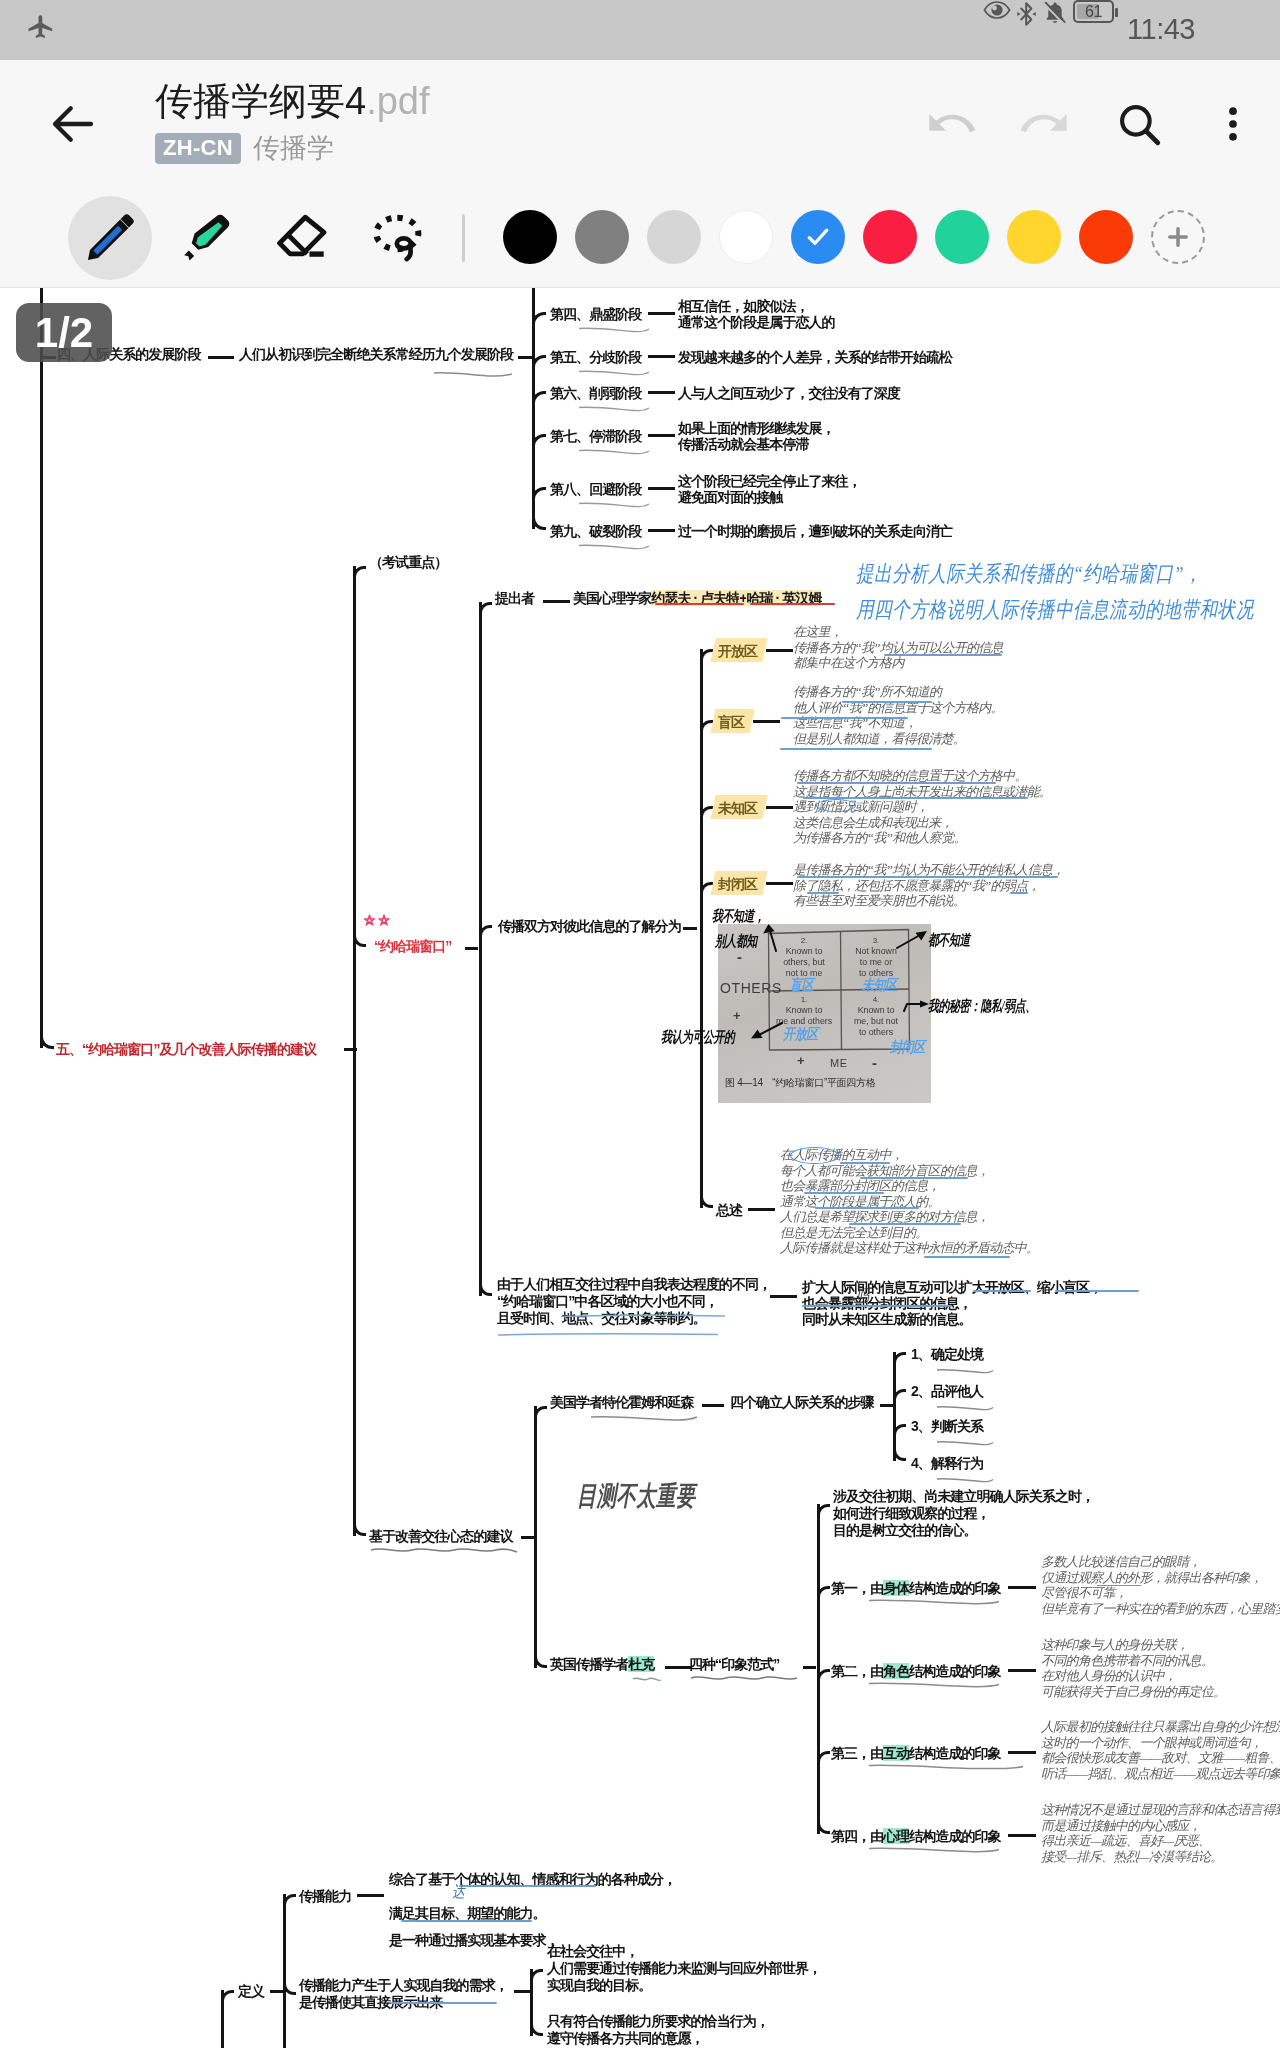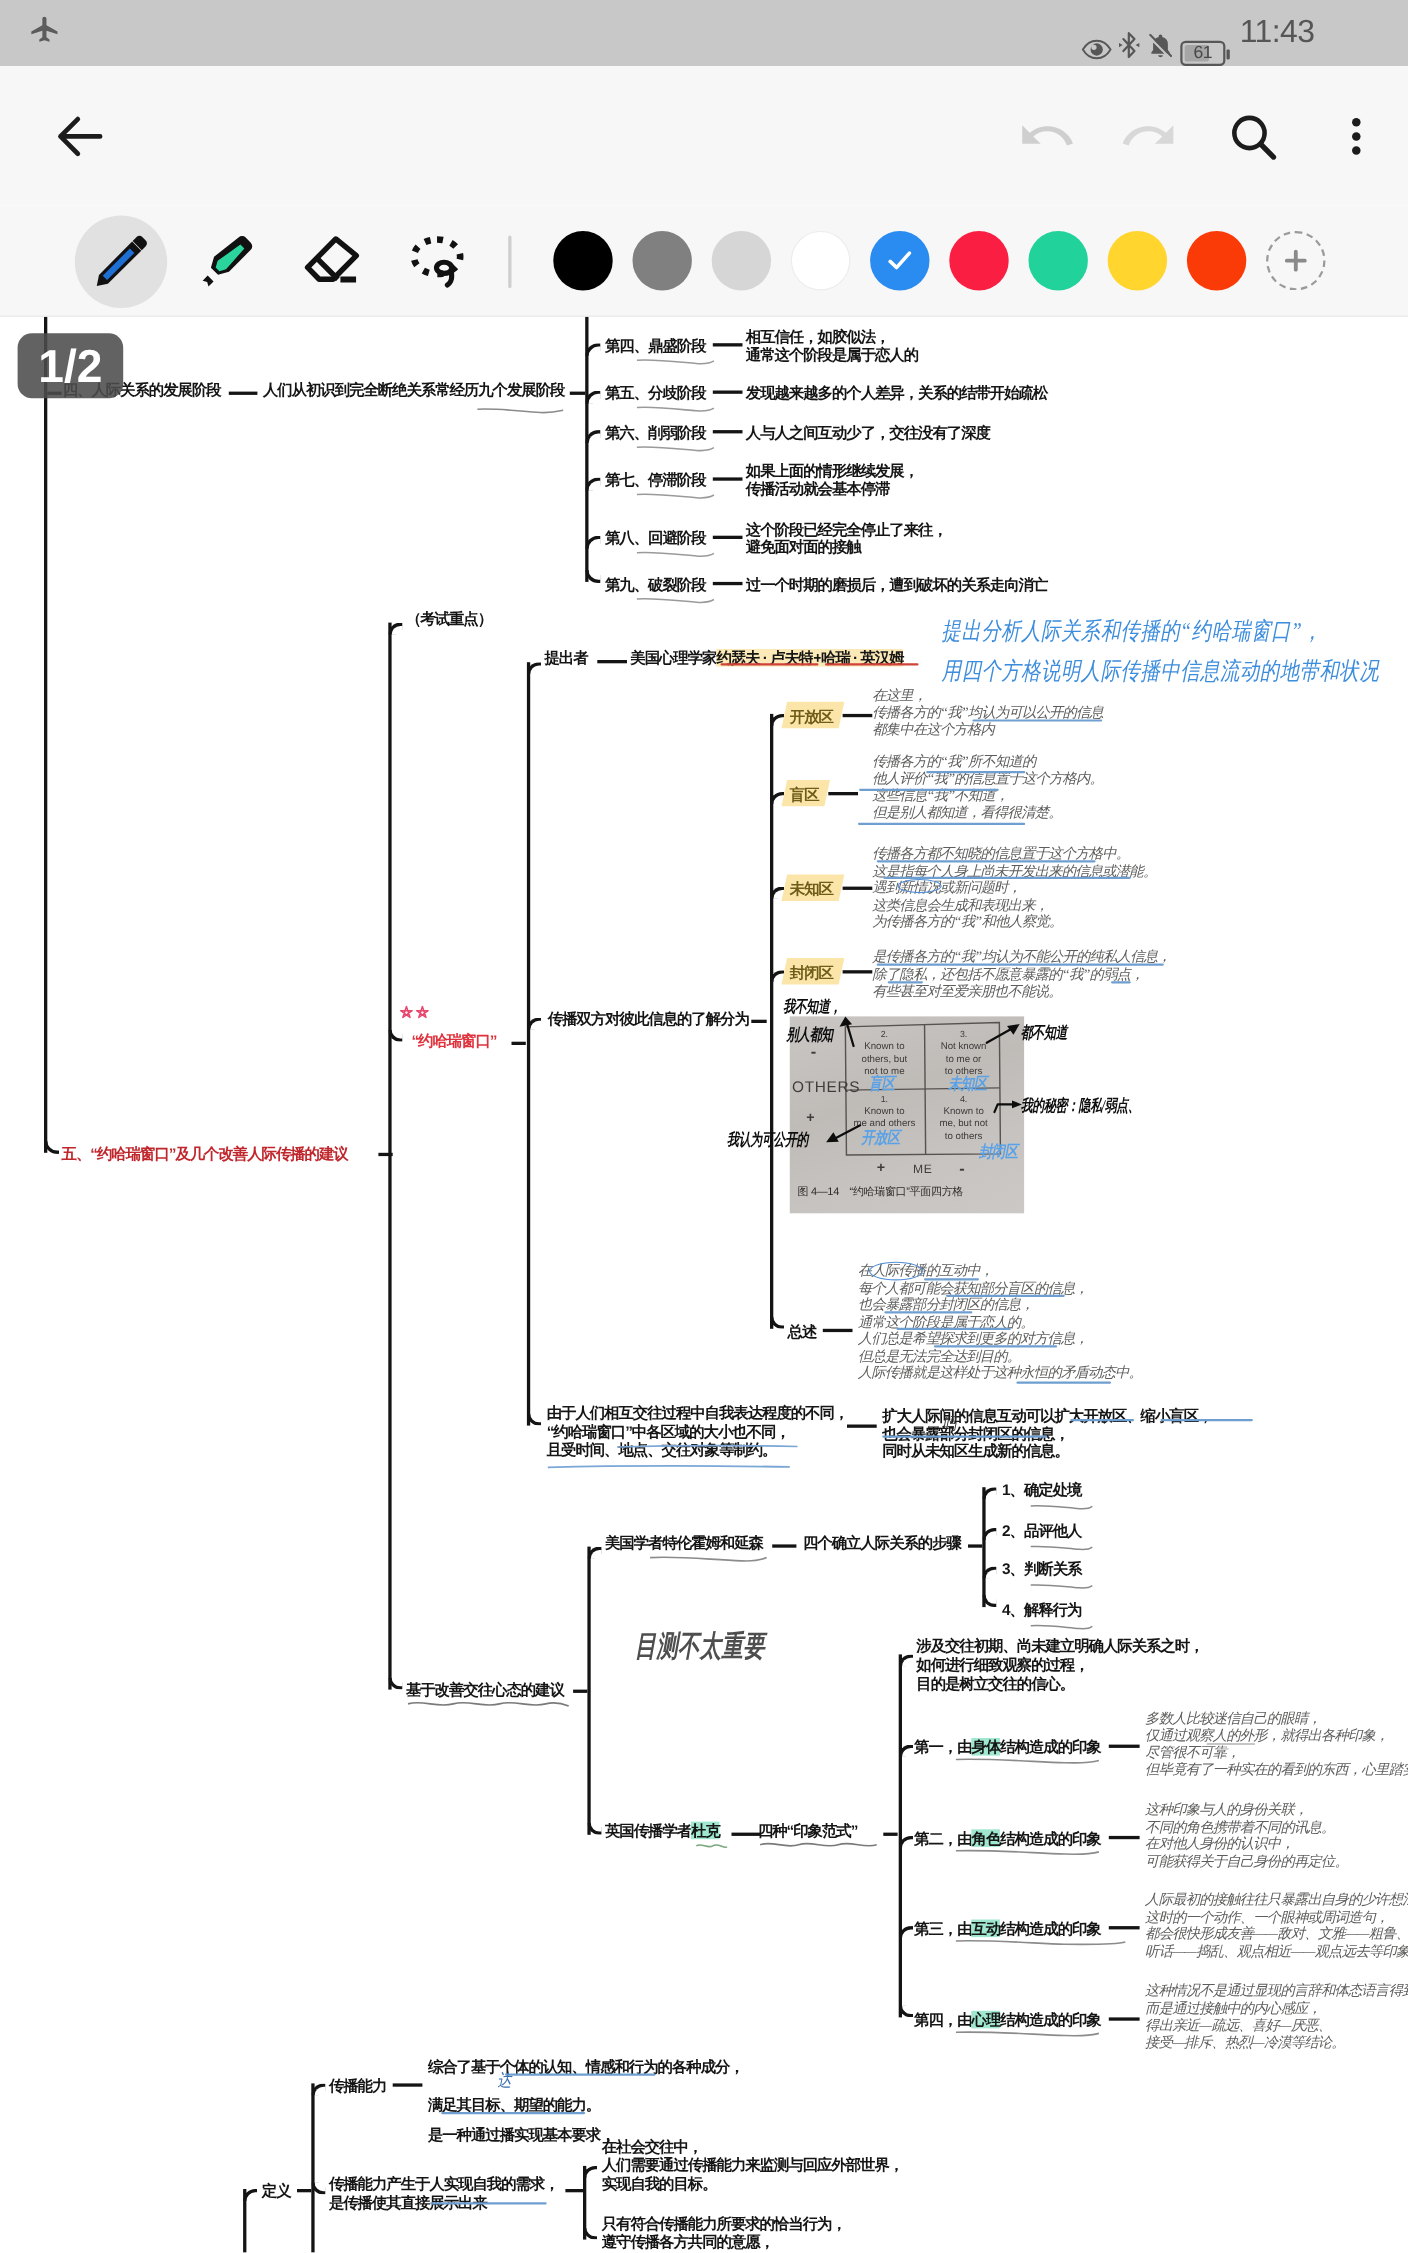--- a/index.html
+++ b/index.html
@@ -2,21 +2,21 @@
 <html><head>
 <meta charset="utf-8">
 <style>
   * { margin:0; padding:0; box-sizing:border-box; }
   html,body { width:1280px; height:2048px; background:#fff; font-family:"Liberation Sans",sans-serif; }
   .screen { position:relative; width:1280px; height:2048px; overflow:hidden; background:#fff; }
 
   
   .statusbar { position:absolute; left:0; top:0; width:1280px; height:60px; background:#c8c8c8; }
   .sb-left { position:absolute; left:26px; top:0; height:60px; display:flex; align-items:center; gap:10px; }
-  .sb-right { position:absolute; right:166px; top:0; height:60px; display:flex; align-items:flex-end; gap:5px; }
+  .sb-right { position:absolute; right:166px; top:0; height:60px; display:flex; align-items:flex-start; gap:5px; }
   .sb-time { position:absolute; right:85px; top:13px; font-size:29px; color:#565656; letter-spacing:-0.5px; font-family:"Liberation Sans",sans-serif; }
   .batt { position:relative; width:41px; height:23px; border:2.2px solid #575757; border-radius:5px; display:flex; align-items:center; justify-content:center; }
   .batt:after { content:""; position:absolute; right:-6px; top:6px; width:3.4px; height:9px; background:#575757; border-radius:1px; }
   .batt-fill { position:absolute; left:1.6px; top:1.6px; bottom:1.6px; width:22px; background:#a6a6a6; border-radius:2px; }
   .batt-num { position:relative; font-size:16px; color:#474747; font-weight:400; z-index:2; letter-spacing:-0.3px; }
 
   
   .appbar { position:absolute; left:0; top:60px; width:1280px; height:127px; background:#f7f7f7; }
   .back-btn { position:absolute; left:46px; top:97px; width:54px; height:54px; }
   .title-wrap { position:absolute; left:155px; top:78px; }
@@ -124,20 +124,27 @@
       </span>
     </div>
     <span class="sb-time">11:43</span>
   </div>
 
   <div class="appbar"></div>
   <div class="back-btn">
     <svg width="54" height="54" viewBox="0 0 24 24">
         <path fill="none" stroke="#1c1c1c" stroke-width="1.9" stroke-linecap="round" stroke-linejoin="round" d="M20 12H4m0 0l7-7m-7 7l7 7"></path>
       </svg>
+  </div>
+  <div class="title-wrap">
+    <div class="doc-title"><span>传播学纲要4</span><span class="ext">.pdf</span></div>
+    <div class="sub-row">
+      <span class="lang-badge">ZH-CN</span>
+      <span class="sub-text">传播学</span>
+    </div>
   </div>
   <div class="ab-icons">
     <div class="ab-ic">
       <svg width="56" height="56" viewBox="0 0 24 24">
           <path fill="#cfcfcf" d="M12.5 8c-2.65 0-5.05.99-6.9 2.6L2.7 7.7v7.2h7.2l-2.9-2.9A7.9 7.9 0 0 1 12.5 10c3.54 0 6.55 2.31 7.6 5.5l2.37-.78C21.08 10.81 17.15 8 12.5 8z"></path>
         </svg>
     </div>
     <div class="ab-ic">
       <svg width="56" height="56" viewBox="0 0 24 24">
           <path fill="#d8d8d8" d="M11.5 8c2.65 0 5.05.99 6.9 2.6l2.9-2.9v7.2h-7.2l2.9-2.9A7.9 7.9 0 0 0 11.5 10c-3.54 0-6.55 2.31-7.6 5.5l-2.37-.78C2.92 10.81 6.85 8 11.5 8z"></path>

